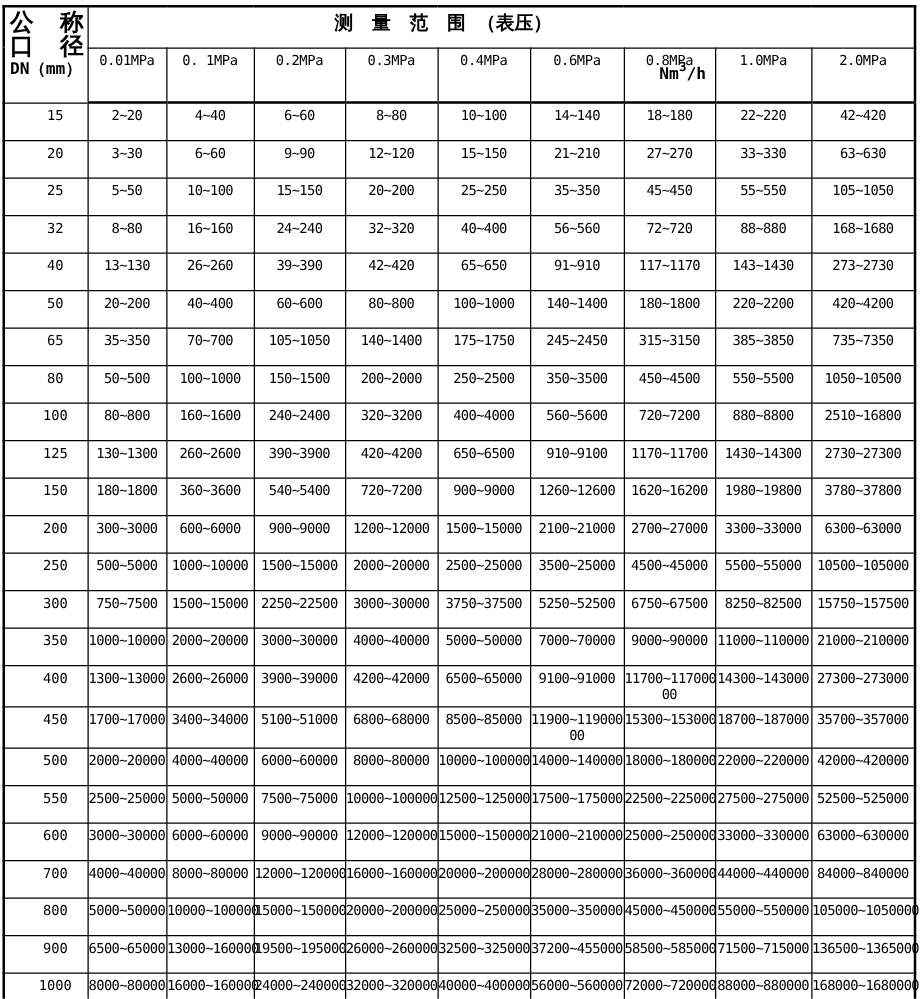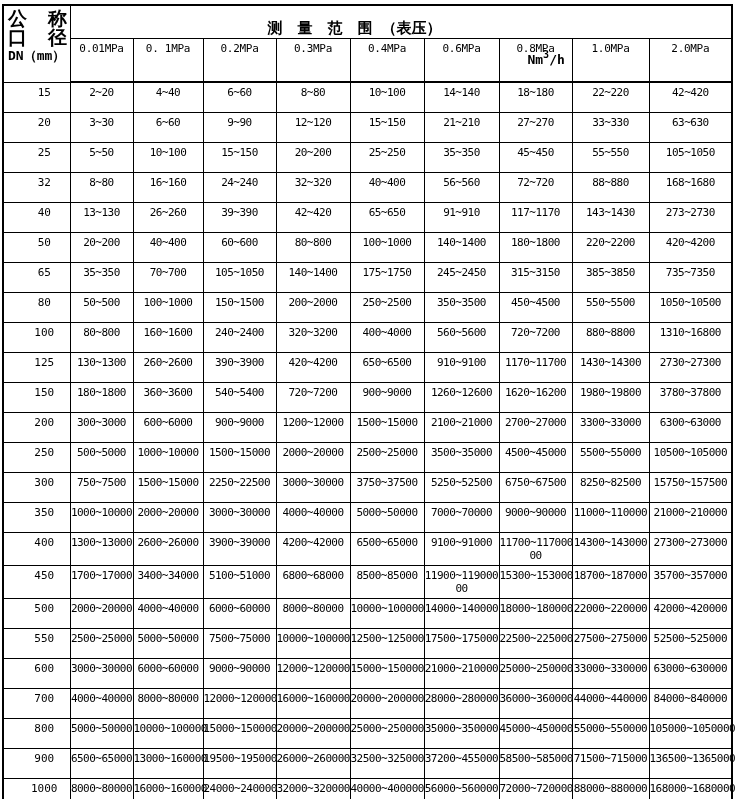--- a/index.html
+++ b/index.html
@@ -52,21 +52,21 @@
     white-space: nowrap;
   }
   th.corner .cn { font-size: 19px; letter-spacing: 1px; }
   th.span-head {
     position: relative;
     font-weight: bold;
   }
   .span-title {
     position: absolute;
     left: 43%;
-    top: 13px;
+    top: 3px;
     transform: translateX(-50%);
     font-size: 15px;
     white-space: nowrap;
   }
   .span-unit {
     position: absolute;
     left: 72%;
     top: 11px;
     transform: translateX(-50%);
     font-size: 13px;
@@ -246,21 +246,21 @@
         <tr>
           <td class="dn">100</td>
           <td>80~800</td>
           <td>160~1600</td>
           <td>240~2400</td>
           <td>320~3200</td>
           <td>400~4000</td>
           <td>560~5600</td>
           <td>720~7200</td>
           <td>880~8800</td>
-          <td>1310~16800</td>
+          <td>2510~16800</td>
         </tr>
         <tr>
           <td class="dn">125</td>
           <td>130~1300</td>
           <td>260~2600</td>
           <td>390~3900</td>
           <td>420~4200</td>
           <td>650~6500</td>
           <td>910~9100</td>
           <td>1170~11700</td>
@@ -291,21 +291,21 @@
           <td>3300~33000</td>
           <td>6300~63000</td>
         </tr>
         <tr>
           <td class="dn">250</td>
           <td>500~5000</td>
           <td>1000~10000</td>
           <td>1500~15000</td>
           <td>2000~20000</td>
           <td>2500~25000</td>
-          <td>3500~35000</td>
+          <td>3500~25000</td>
           <td>4500~45000</td>
           <td>5500~55000</td>
           <td>10500~105000</td>
         </tr>
         <tr>
           <td class="dn">300</td>
           <td>750~7500</td>
           <td>1500~15000</td>
           <td>2250~22500</td>
           <td>3000~30000</td>

